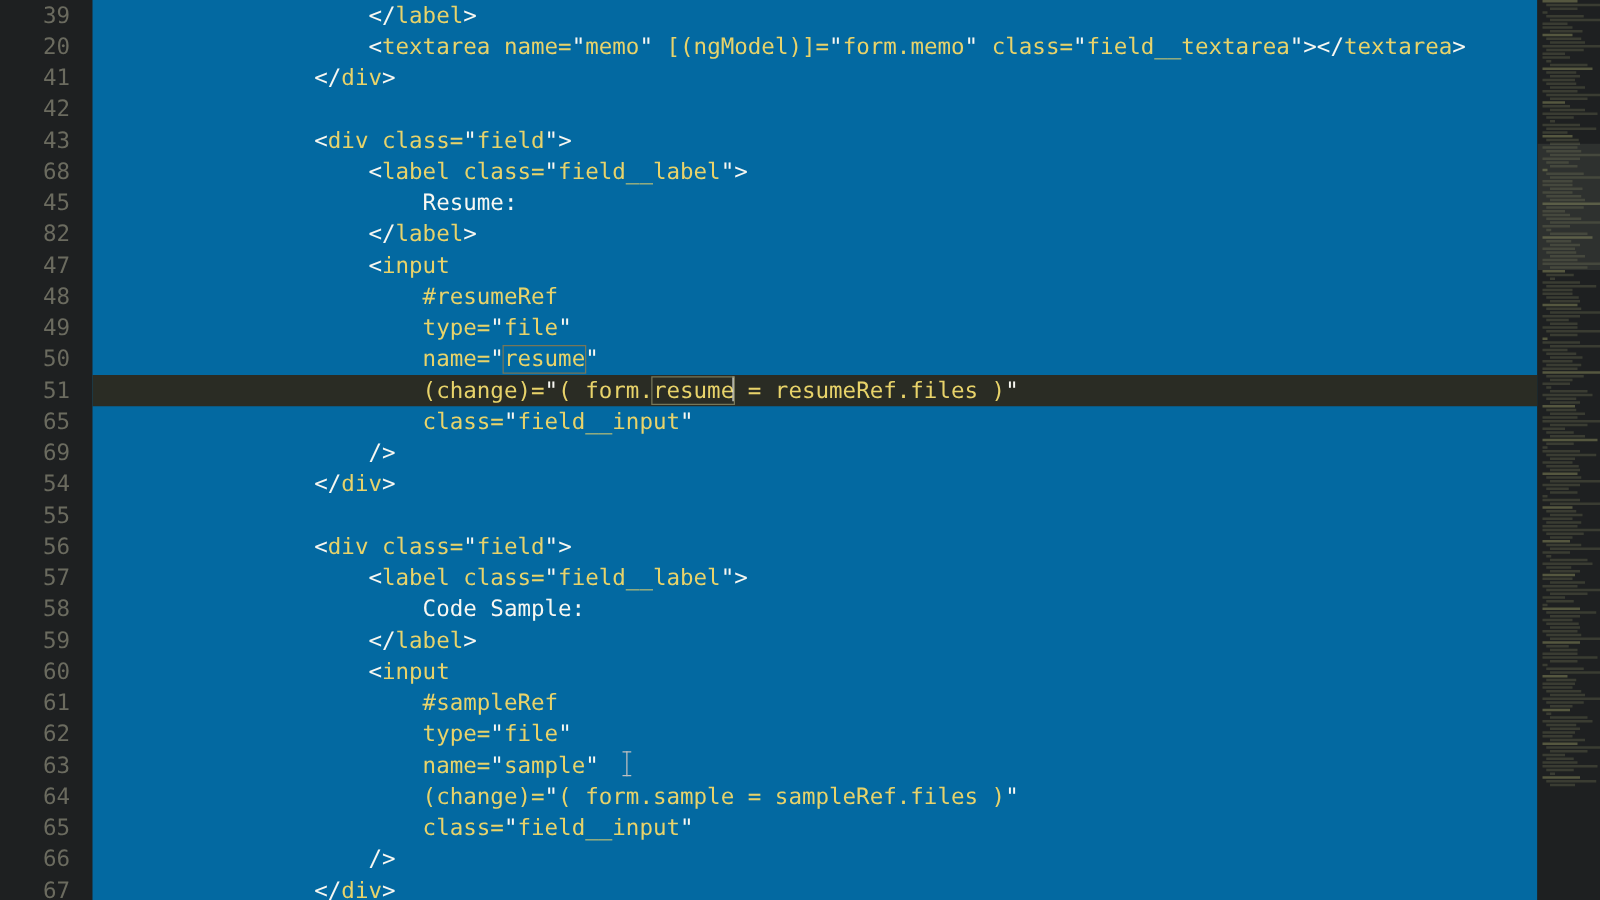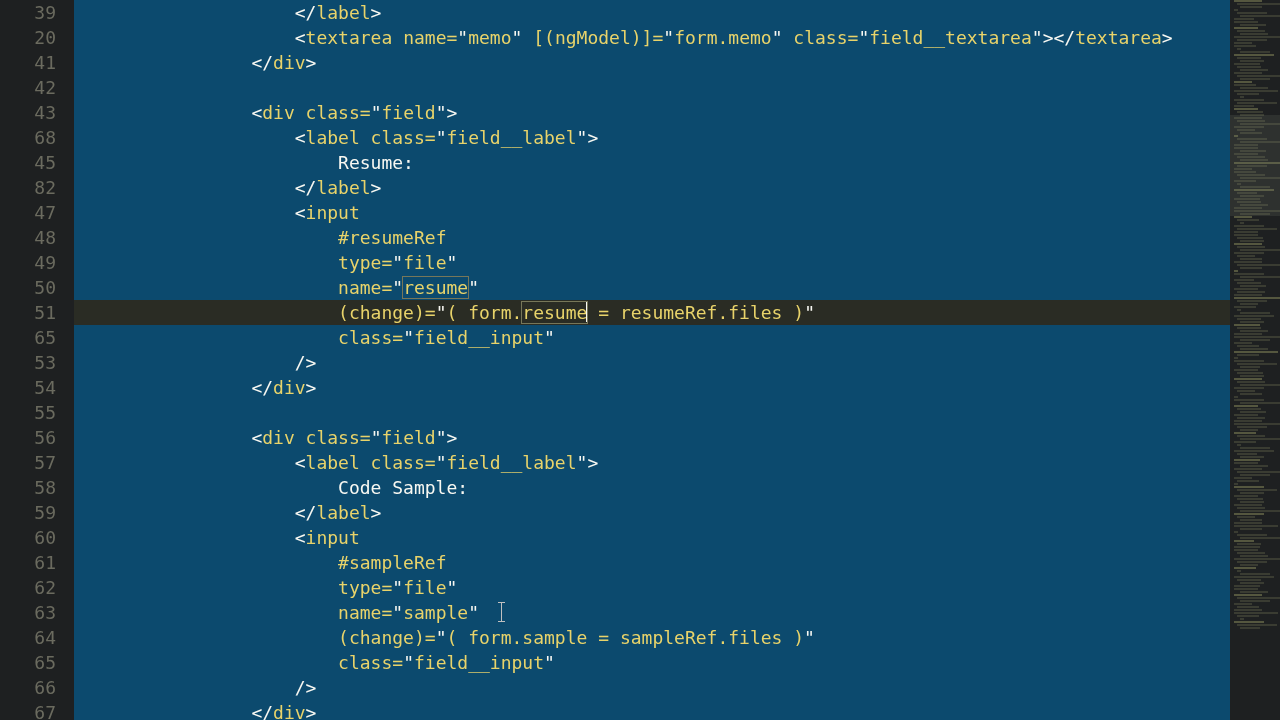--- a/index.html
+++ b/index.html
@@ -28,21 +28,21 @@
     background: #1e2021;
     user-select: none;
   }
   .gutter .ln {
     height: 25px;
     line-height: 25px;
   }
   .code {
     flex: 1;
     white-space: pre;
-    background: #0c4a6e;
+    background: #0369a1;
   }
   .code .row {
     height: 25px;
     line-height: 25px;
     padding-left: 4px;
   }
   .row.hl {
     background: #2a2c24;
   }
   
@@ -110,21 +110,21 @@
       <div class="ln">43</div>
       <div class="ln">68</div>
       <div class="ln">45</div>
       <div class="ln">82</div>
       <div class="ln">47</div>
       <div class="ln">48</div>
       <div class="ln">49</div>
       <div class="ln">50</div>
       <div class="ln">51</div>
       <div class="ln">65</div>
-      <div class="ln">53</div>
+      <div class="ln">69</div>
       <div class="ln">54</div>
       <div class="ln">55</div>
       <div class="ln">56</div>
       <div class="ln">57</div>
       <div class="ln">58</div>
       <div class="ln">59</div>
       <div class="ln">60</div>
       <div class="ln">61</div>
       <div class="ln">62</div>
       <div class="ln">63</div>

